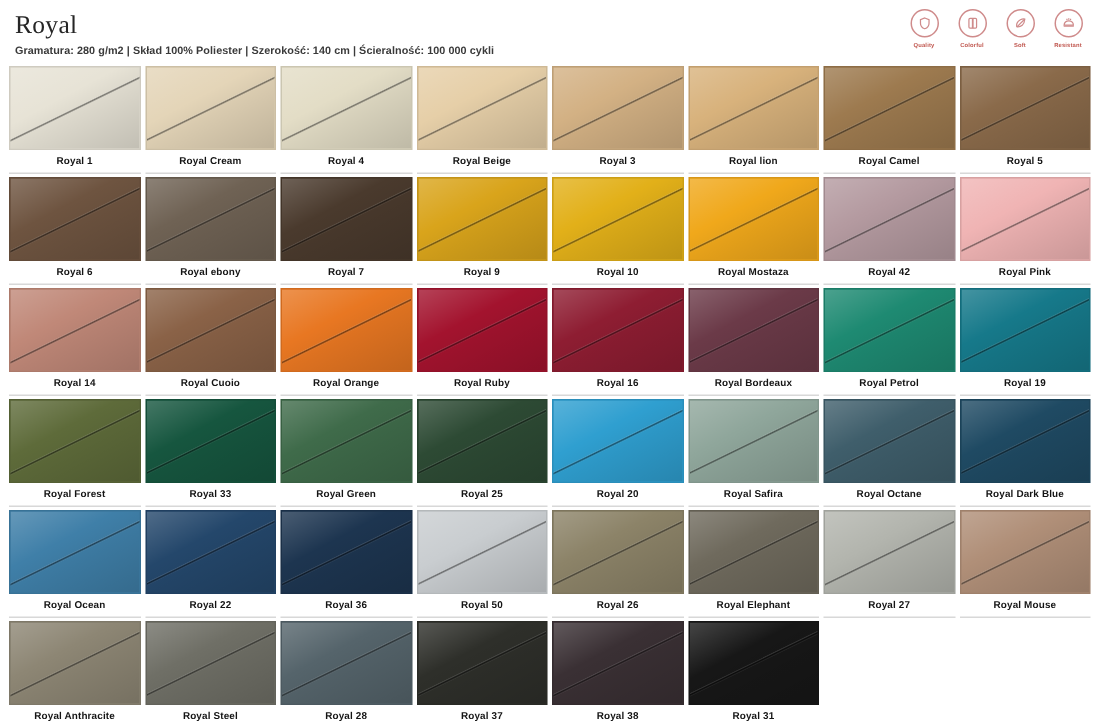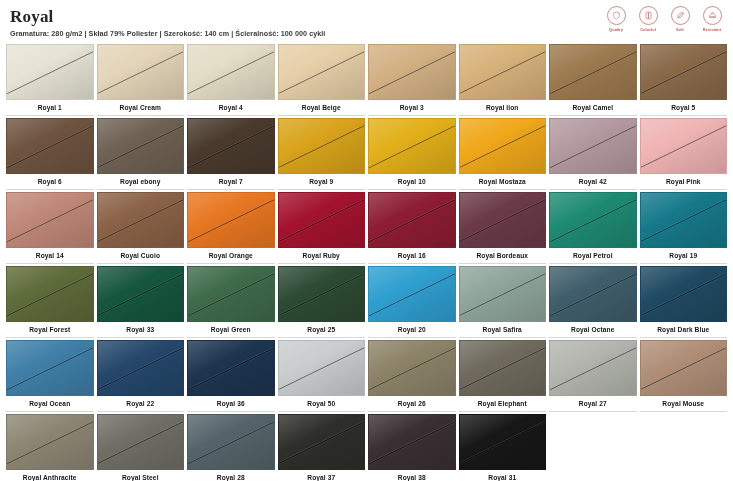--- a/index.html
+++ b/index.html
@@ -8,21 +8,21 @@
     background:#ffffff;
     font-family:"Liberation Sans", sans-serif;
     color:#1a1a1a;
   }
   .page{position:relative;width:733px;height:481px;box-sizing:border-box;padding:0 4px;}
 
   
   .header{position:relative;height:44px;padding:7px 4px 0 6px;box-sizing:border-box;}
   .title{
     font-family:"Liberation Serif", serif;
-    font-size:17px;font-weight:700;line-height:19px;
+    font-size:17px;font-weight:400;line-height:19px;
     color:#262626;letter-spacing:.2px;margin:0;
   }
   .subtitle{
     font-size:7.2px;line-height:10px;color:#3a3a3a;
     margin-top:3px;letter-spacing:.05px;font-weight:600;
   }
 
   .badges{position:absolute;top:6px;right:4px;display:flex;gap:6px;}
   .badge{width:26px;display:flex;flex-direction:column;align-items:center;}
   .badge .ring{
@@ -73,21 +73,21 @@
     border-bottom:1px solid #d8d8d8;
   }
 </style>
 </head>
 <body>
 
 <div class="page">
 
   <div class="header">
     <div class="title">Royal</div>
-    <div class="subtitle">Gramatura: 280 g/m2 | Skład 79% Poliester | Szerokość: 140 cm | Ścieralność: 100 000 cykli</div>
+    <div class="subtitle">Gramatura: 280 g/m2 | Skład 100% Poliester | Szerokość: 140 cm | Ścieralność: 100 000 cykli</div>
 
     <div class="badges">
 
       <div class="badge">
         <span class="ring">
           <svg width="9" height="9" viewBox="0 0 12 12" fill="none" stroke="#cf8b8b" stroke-width="1.1">
             <path d="M6 1.3 L9.8 2.9 V6 C9.8 8.4 8.1 10.2 6 10.9 C3.9 10.2 2.2 8.4 2.2 6 V2.9 Z"></path>
           </svg>
         </span>
         <span class="blabel">Quality</span>

